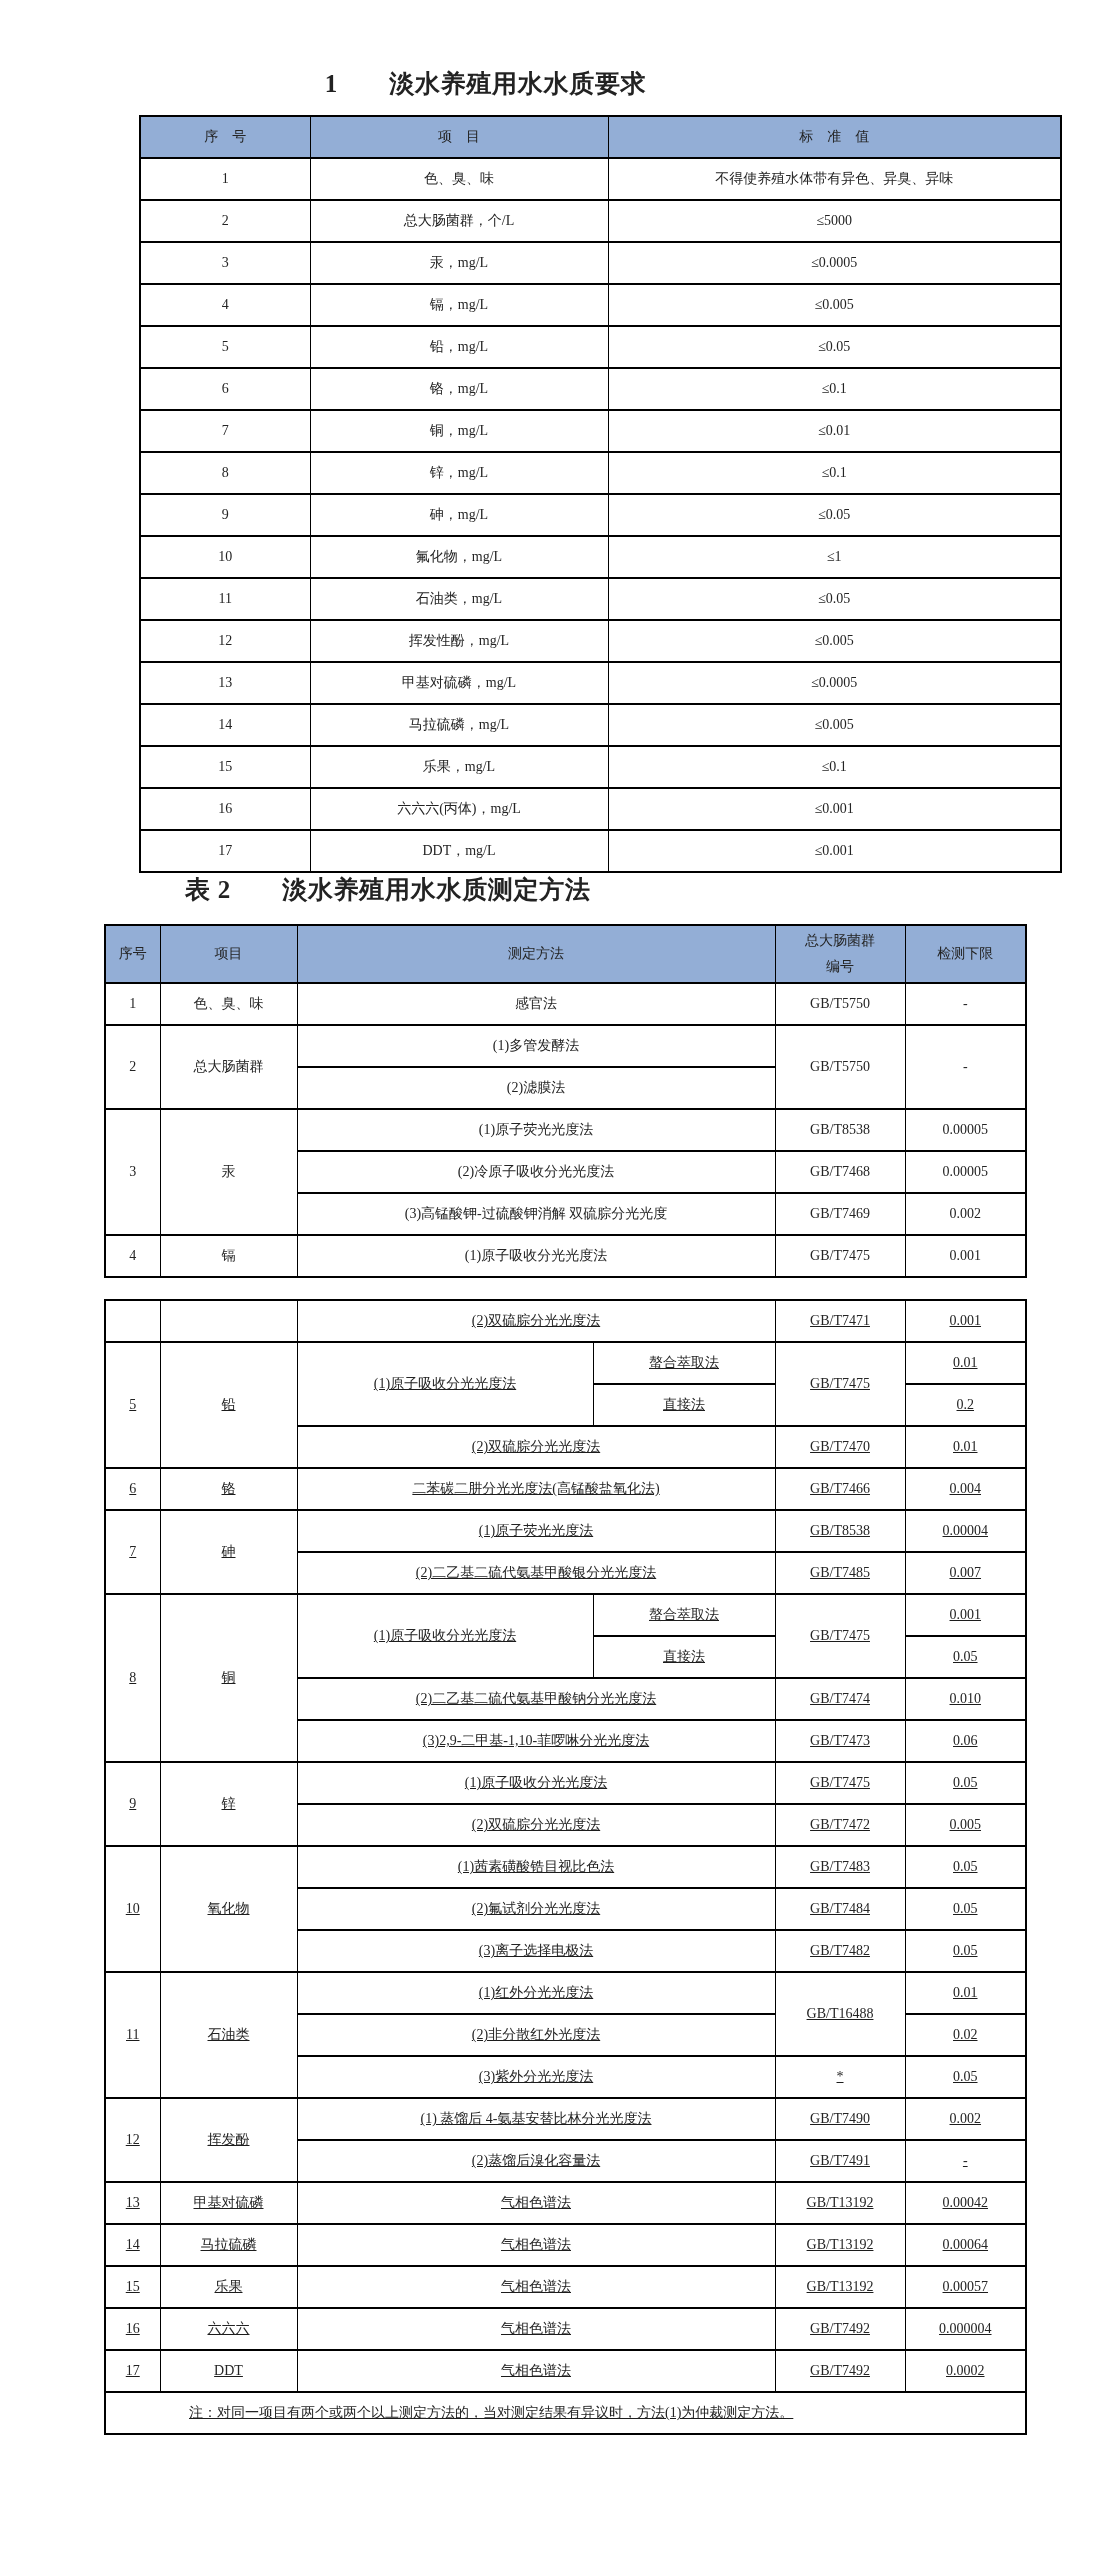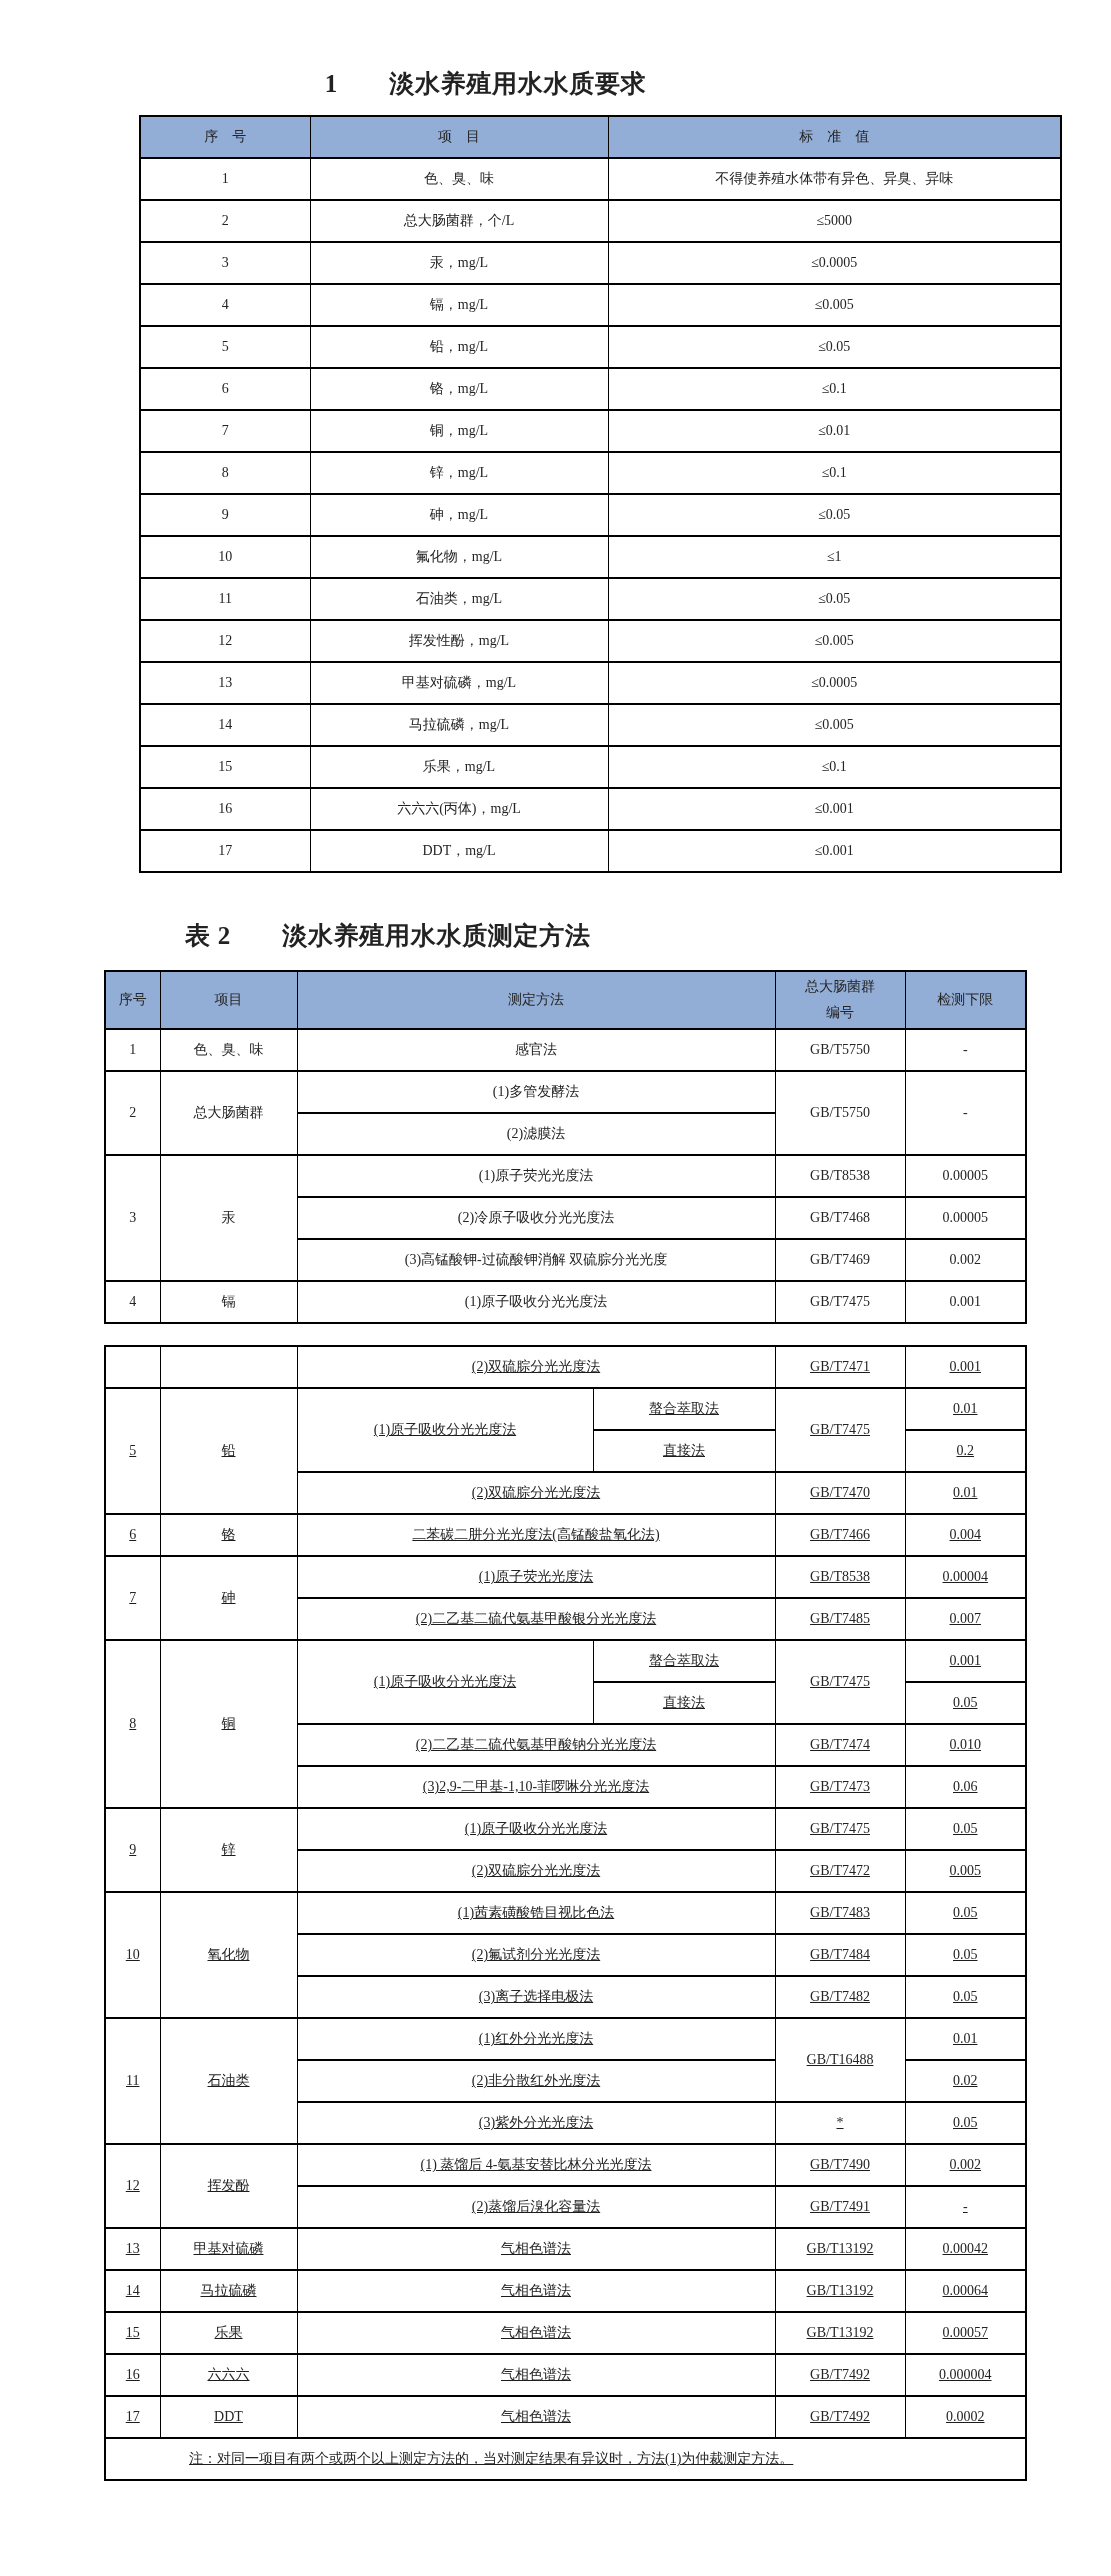--- a/index.html
+++ b/index.html
@@ -7,21 +7,21 @@
     width:1112px;height:2576px;position:relative;
     font-family:"Liberation Serif","DejaVu Serif",serif;
     color:#1c1c1c;
   }
   .page{width:763px;margin-left:104px;}
   .title1{
     padding-top:67px;font-size:25px;font-weight:bold;
     text-align:center;letter-spacing:0.7px;color:#222;
   }
   .title2{
-    margin-top:46px;margin-bottom:18px;padding-left:81px;
+    margin-bottom:18px;padding-left:81px;
     font-size:25px;font-weight:bold;letter-spacing:0.7px;color:#222;
   }
   table{
     border-collapse:collapse;table-layout:fixed;width:921px;
     border:2.1px solid #000;border-top-width:2.8px;border-bottom-width:2.8px;
   }
   td{
     border-left:1.4px solid #000;border-right:1.4px solid #000;
     border-top:2.8px solid #000;border-bottom:2.8px solid #000;
     text-align:center;vertical-align:middle;

